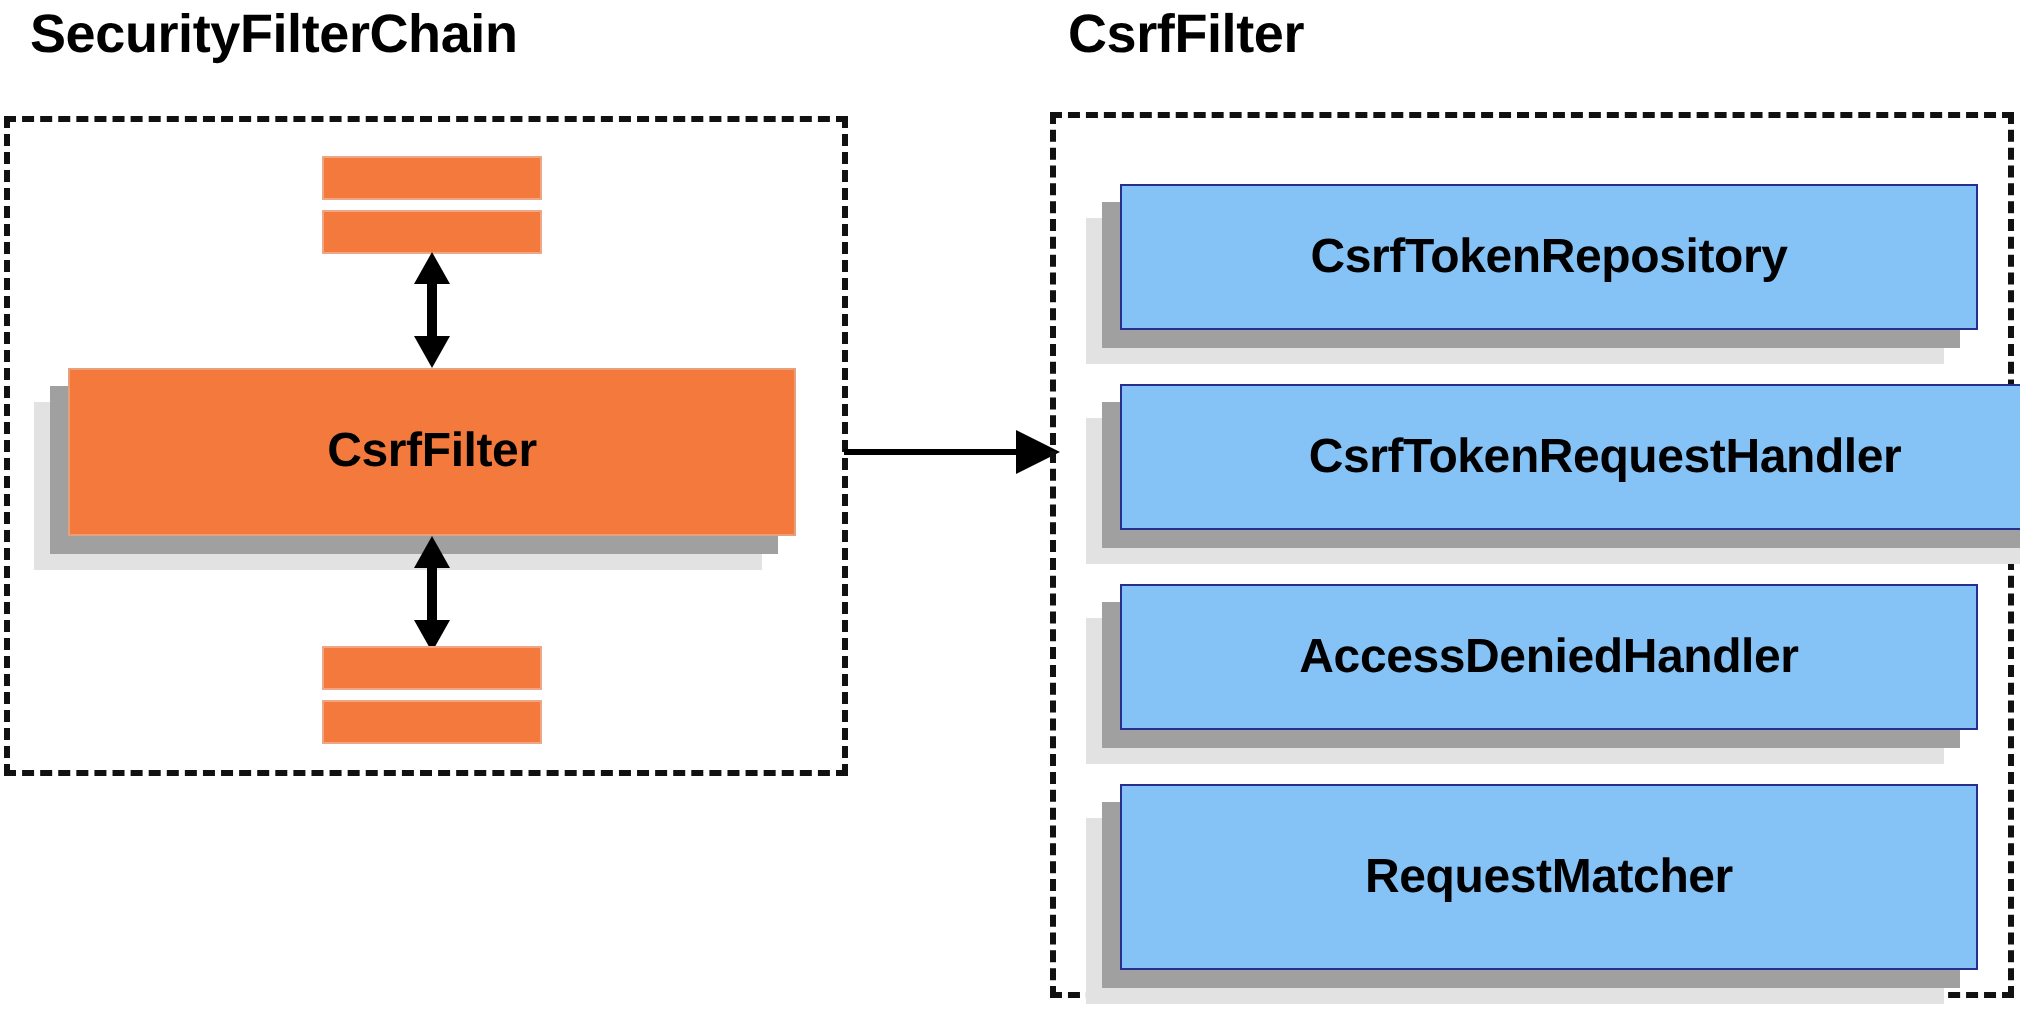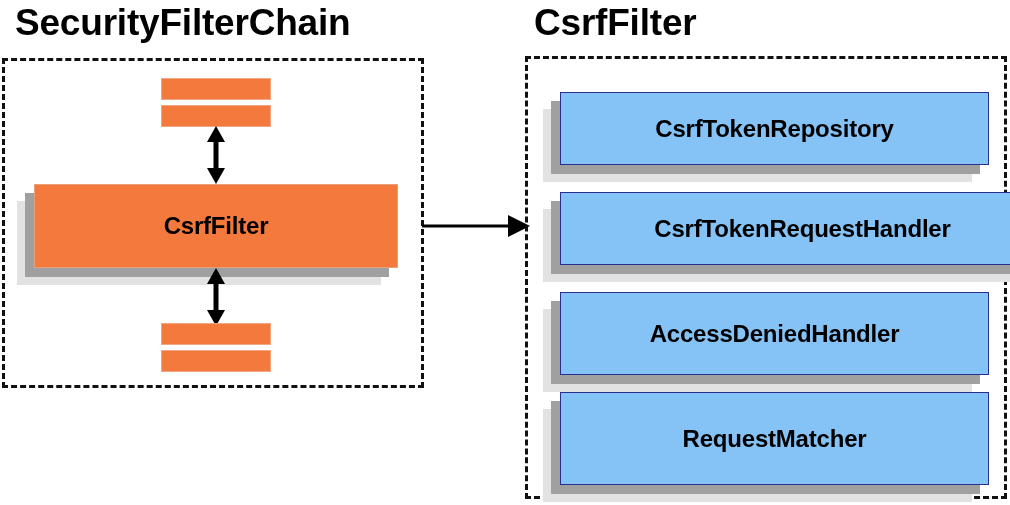--- a/index.html
+++ b/index.html
@@ -14,21 +14,21 @@
     position: relative;
     width: 1010px;
     height: 505px;
     background: #ffffff;
     overflow: hidden;
   }
 
   
   .panel-title {
     position: absolute;
-    font-size: 37px;
+    font-size: 27px;
     font-weight: bold;
     color: #000000;
     letter-spacing: -0.2px;
     white-space: nowrap;
   }
   #title-left  { left: 15px;  top: 2px; }
   #title-right { left: 534px; top: 2px; }
 
   
   .dashed-panel {
@@ -169,21 +169,21 @@
   </div>
 
   <div class="shadow-box" style="left:560px; top:192px; width:485px; height:73px;">
     <div class="sh-far"></div>
     <div class="sh-near"></div>
     <div class="face blue">
       <span class="label">CsrfTokenRequestHandler</span>
     </div>
   </div>
 
-  <div class="shadow-box" style="left:560px; top:292px; width:429px; height:83px;">
+  <div class="shadow-box" style="left:560px; top:292px; width:429px; height:73px;">
     <div class="sh-far"></div>
     <div class="sh-near"></div>
     <div class="face blue">
       <span class="label">AccessDeniedHandler</span>
     </div>
   </div>
 
   <div class="shadow-box" style="left:560px; top:392px; width:429px; height:93px;">
     <div class="sh-far"></div>
     <div class="sh-near"></div>

